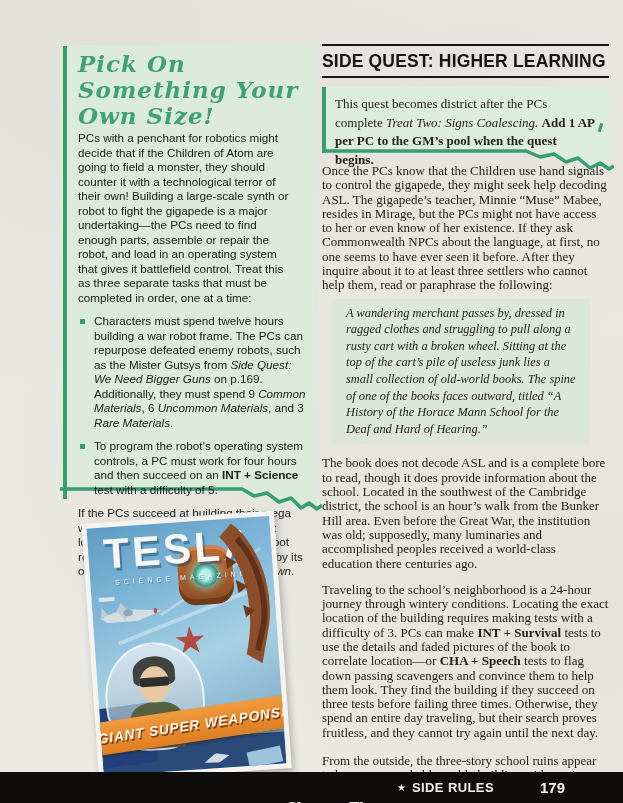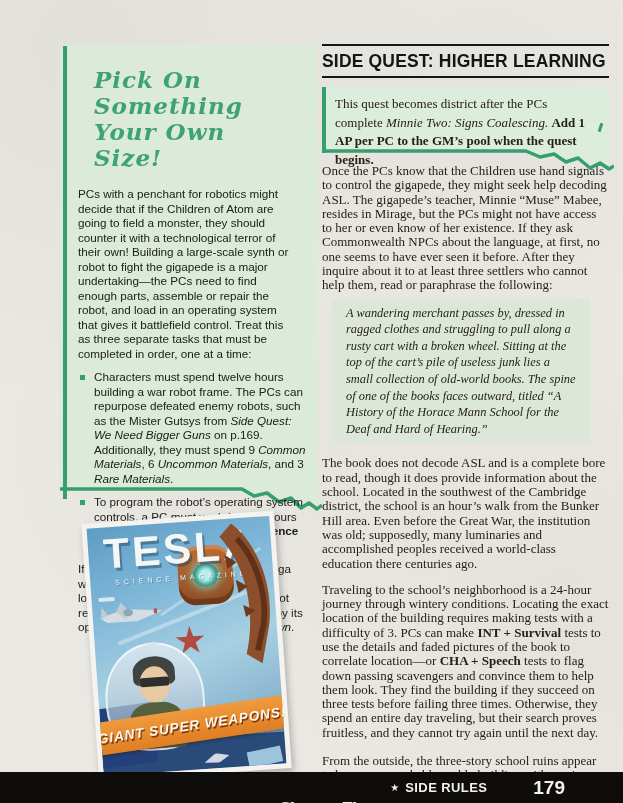--- a/index.html
+++ b/index.html
@@ -18,21 +18,21 @@
   .b{font-weight:bold;}
   .i{font-style:italic;}
 
   
   .scb{position:absolute;left:60px;top:43px;width:257px;height:480px;}
   .scb-bg{position:absolute;left:0;top:2px;width:257px;height:444px;background:#dbead9;}
   .scb-tear{position:absolute;left:0;top:444px;width:262px;height:30px;}
   .scb-bar{position:absolute;left:3px;top:3px;width:4px;height:453px;background:#379e6d;}
   .scb-content{position:absolute;left:18px;top:8px;width:228px;}
   .scb-title{
-    margin:16px;color:#3ea276;font-family:"DejaVu Serif", serif;
+    margin:0;color:#3ea276;font-family:"DejaVu Serif", serif;
     font-style:italic;font-weight:bold;font-size:23px;line-height:26px;letter-spacing:1px;
   }
   .scb-text{margin:2px 16px 0 0;font-size:11.7px;line-height:14.5px;color:#20201d;}
   .scb-list{list-style:none;margin:9px 0 0 0;padding:0;}
   .scb-list li{position:relative;padding-left:16px;margin-bottom:9px;font-size:11.7px;line-height:14.5px;color:#20201d;}
   .sq{position:absolute;left:2px;top:4.5px;width:5px;height:5px;background:#379e6d;}
   .scb-outro{margin:6px 0 0 0;font-size:11.7px;line-height:14.5px;color:#20201d;}
 
   
   .mag{
@@ -135,21 +135,21 @@
   }
 
   
   .footer{
     position:absolute;left:0;bottom:0;width:623px;height:31px;background:#0e0d0c;
     display:flex;align-items:center;justify-content:flex-end;padding-right:58px;box-sizing:border-box;
   }
   .footer-chapter{font-family:"DejaVu Serif", serif;font-style:italic;font-weight:bold;font-size:13px;color:#f2f1ee;margin-top:39px;}
   .footer-star{font-size:10px;color:#f2f1ee;margin:0 6px;}
   .footer-section{font-size:13px;font-weight:bold;letter-spacing:.4px;color:#f2f1ee;}
-  .footer-page{font-size:19px;font-weight:bold;color:#f2f1ee;margin-left:46px;}
+  .footer-page{font-size:15px;font-weight:bold;color:#f2f1ee;margin-left:46px;}
 </style>
 </head>
 <body>
 
 <div class="page">
 
   <div class="scb">
     <div class="scb-bg"></div>
     <svg class="scb-tear" viewBox="0 0 262 30" preserveAspectRatio="none">
       <polygon points="0,0 257,0 257,22 249,16 241,21 231,11 219,15 207,6 194,9 182,2 0,2" fill="#dbead9"></polygon>
@@ -225,21 +225,21 @@
     <h1 class="main-heading">SIDE QUEST: HIGHER LEARNING</h1>
     <div class="rule"></div>
 
     <div class="gm">
       <div class="gm-bg"></div>
       <svg class="gm-tear" viewBox="0 0 292 26" preserveAspectRatio="none">
         <polygon points="0,0 287,0 287,20 278,14 268,19 256,9 244,13 232,5 218,8 204,2 0,2" fill="#dcedde"></polygon>
         <polyline points="0,2 204,2 218,8 232,5 244,13 256,9 268,19 278,14 287,20 292,17" fill="none" stroke="#379e6d" stroke-width="3.5" stroke-linejoin="round"></polyline>
       </svg>
       <div class="gm-bar"></div>
-      <p class="gm-text"><span>This quest becomes district after the PCs complete </span><span class="i">Minnie Two: Signs Coalescing.</span><span> </span><span class="b">Add 1 AP per PC to the GM’s pool when the quest begins.</span></p>
+      <p class="gm-text"><span>This quest becomes district after the PCs complete </span><span class="i">Treat Two: Signs Coalescing.</span><span> </span><span class="b">Add 1 AP per PC to the GM’s pool when the quest begins.</span></p>
       <div class="gm-tick"></div>
     </div>
 
     <p class="body-p p-first">Once the PCs know that the Children use hand signals to control the gigapede, they might seek help decoding ASL. The gigapede’s teacher, Minnie “Muse” Mabee, resides in Mirage, but the PCs might not have access to her or even know of her existence. If they ask Commonwealth NPCs about the language, at first, no one seems to have ever seen it before. After they inquire about it to at least three settlers who cannot help them, read or paraphrase the following:</p>
 
     <div class="quote-box">A wandering merchant passes by, dressed in ragged clothes and struggling to pull along a rusty cart with a broken wheel. Sitting at the top of the cart’s pile of useless junk lies a small collection of old-world books. The spine of one of the books faces outward, titled “A History of the Horace Mann School for the Deaf and Hard of Hearing.”</div>
 
     <p class="body-p">The book does not decode ASL and is a complete bore to read, though it does provide information about the school. Located in the southwest of the Cambridge district, the school is an hour’s walk from the Bunker Hill area. Even before the Great War, the institution was old; supposedly, many luminaries and accomplished peoples received a world-class education there centuries ago.</p>
     <p class="body-p p-gap"><span>Traveling to the school’s neighborhood is a 24-hour journey through wintery conditions. Locating the exact location of the building requires making tests with a difficulty of 3. PCs can make </span><span class="b">INT + Survival</span><span> tests to use the details and faded pictures of the book to correlate location—or </span><span class="b">CHA + Speech</span><span> tests to flag down passing scavengers and convince them to help them look. They find the building if they succeed on three tests before failing three times. Otherwise, they spend an entire day traveling, but their search proves fruitless, and they cannot try again until the next day.</span></p>
     <p class="body-p p-last">From the outside, the three-story school ruins appear to be an unremarkable moldy building with no signage to indicate its original purpose.</p>

